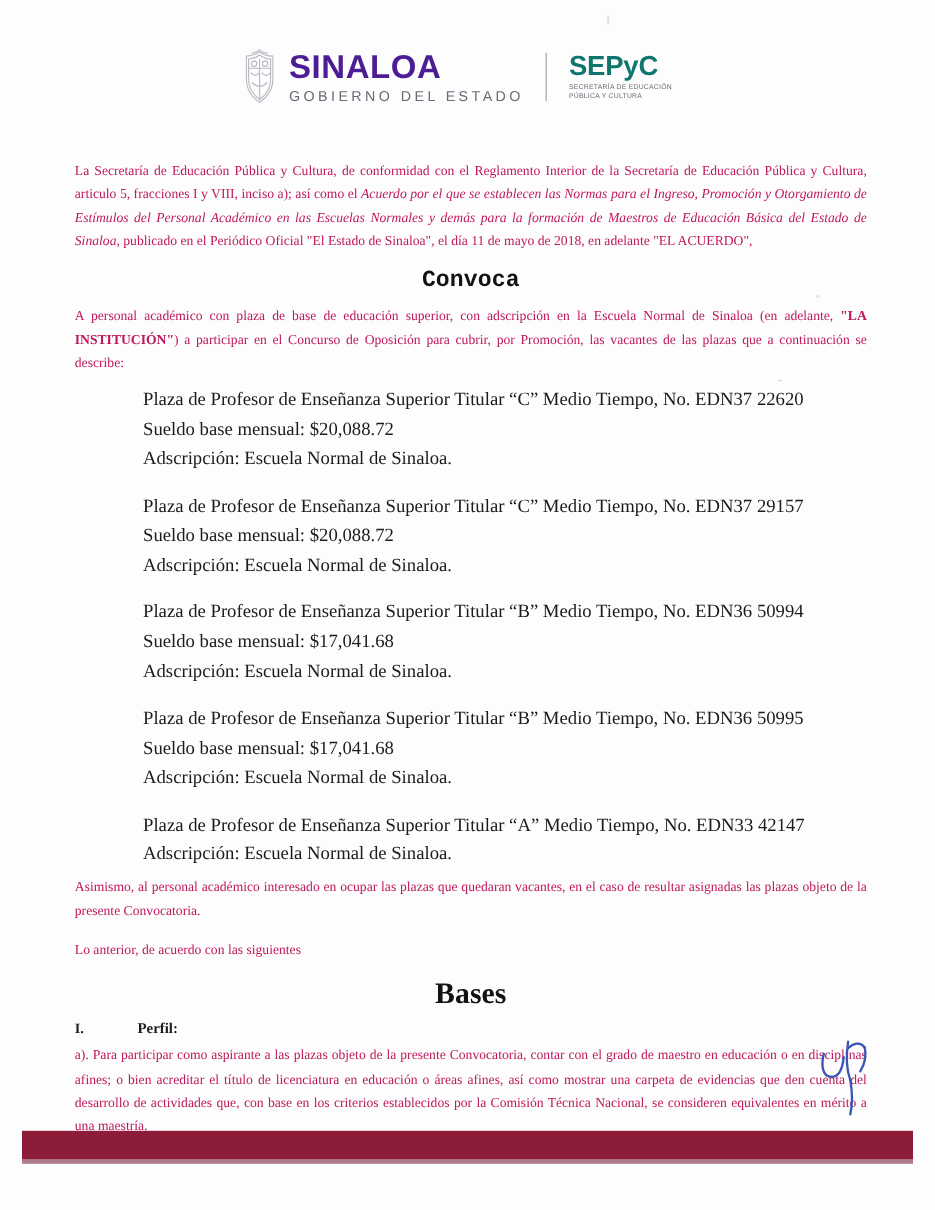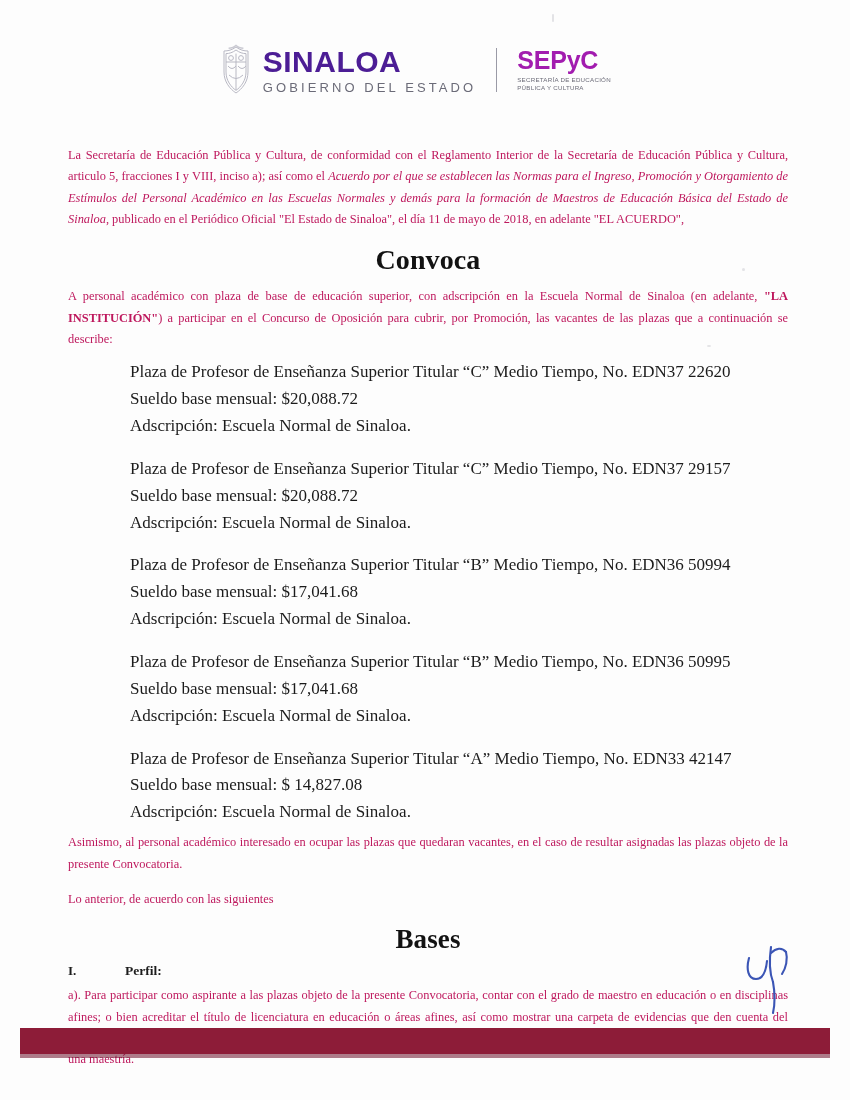--- a/index.html
+++ b/index.html
@@ -76,21 +76,21 @@
   }
   .logo-sepyc {
     display: flex;
     flex-direction: column;
     justify-content: center;
   }
   .sepyc-word {
     font-family: "Liberation Sans", sans-serif;
     font-weight: bold;
     font-size: 25px;
-    color: #a21caf;
+    color: #0f766e;
     line-height: 1;
     letter-spacing: -.2px;
   }
   .sepyc-sub {
     font-family: "Liberation Sans", sans-serif;
     font-size: 6.2px;
     letter-spacing: .25px;
     color: #6b6b78;
     margin-top: 3px;
     line-height: 1.35;
@@ -111,22 +111,22 @@
     text-align: justify;
     color: #be185d;
   }
   p.para.tight { margin-bottom: 9px; }
   .it { font-style: italic; }
   .bold { font-weight: bold; }
 
   h1.section-title {
     margin: 13px 0 10px 0;
     text-align: center;
-    font-family: Liberation Serif, serif;
-    font-size: 28px;
+    font-family: Liberation Mono, monospace;
+    font-size: 21px;
     font-weight: bold;
     color: #121212;
     letter-spacing: .1px;
   }
   h1.section-title.bases {
     margin: 14px 0 8px 0;
     font-family: "Liberation Serif", serif;
     font-size: 27px;
   }
 
@@ -267,21 +267,20 @@
         <div class="plaza-line">Sueldo base mensual: $17,041.68</div>
         <div class="plaza-line">Adscripción: Escuela Normal de Sinaloa.</div>
       </li>
       <li class="plaza-item">
         <div class="plaza-line">Plaza de Profesor de Enseñanza Superior Titular “B” Medio Tiempo, No. EDN36 50995</div>
         <div class="plaza-line">Sueldo base mensual: $17,041.68</div>
         <div class="plaza-line">Adscripción: Escuela Normal de Sinaloa.</div>
       </li>
       <li class="plaza-item">
         <div class="plaza-line">Plaza de Profesor de Enseñanza Superior Titular “A” Medio Tiempo, No. EDN33 42147</div>
-        <div class="plaza-line">Sueldo base mensual: $ 14,827.08</div>
         <div class="plaza-line">Adscripción: Escuela Normal de Sinaloa.</div>
       </li>
     </ul>
 
     <p class="para">Asimismo, al personal académico interesado en ocupar las plazas que quedaran vacantes, en el caso de resultar asignadas las plazas objeto de la presente Convocatoria.</p>
 
     <p class="para tight">Lo anterior, de acuerdo con las siguientes</p>
 
     <h1 class="section-title bases">Bases</h1>
 

